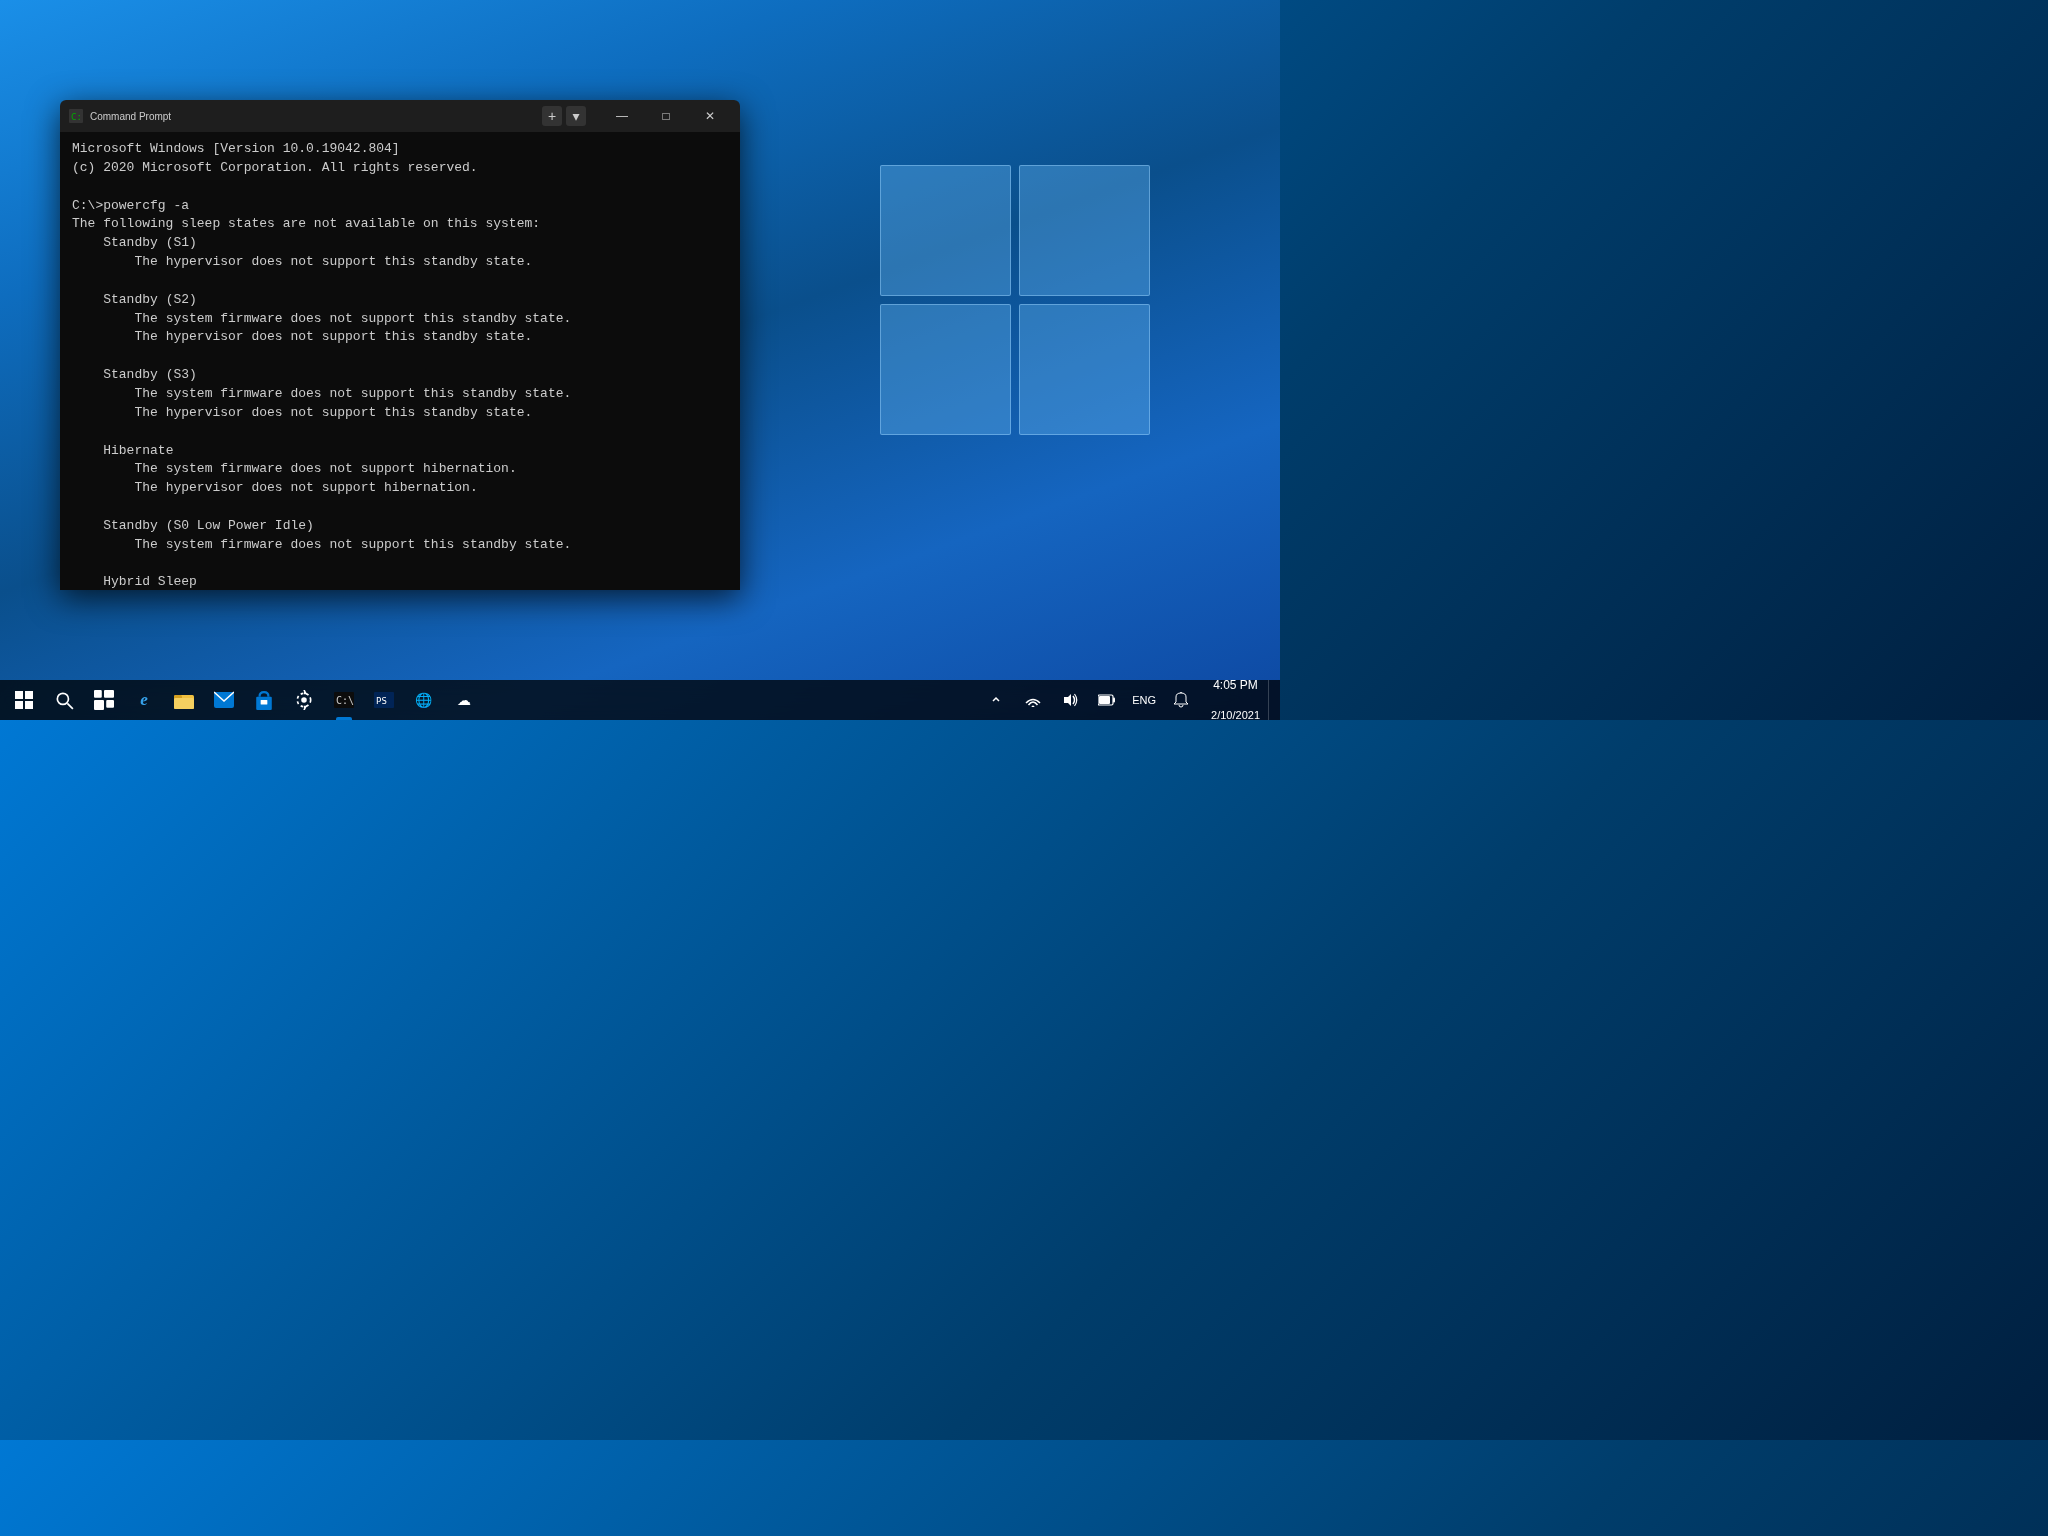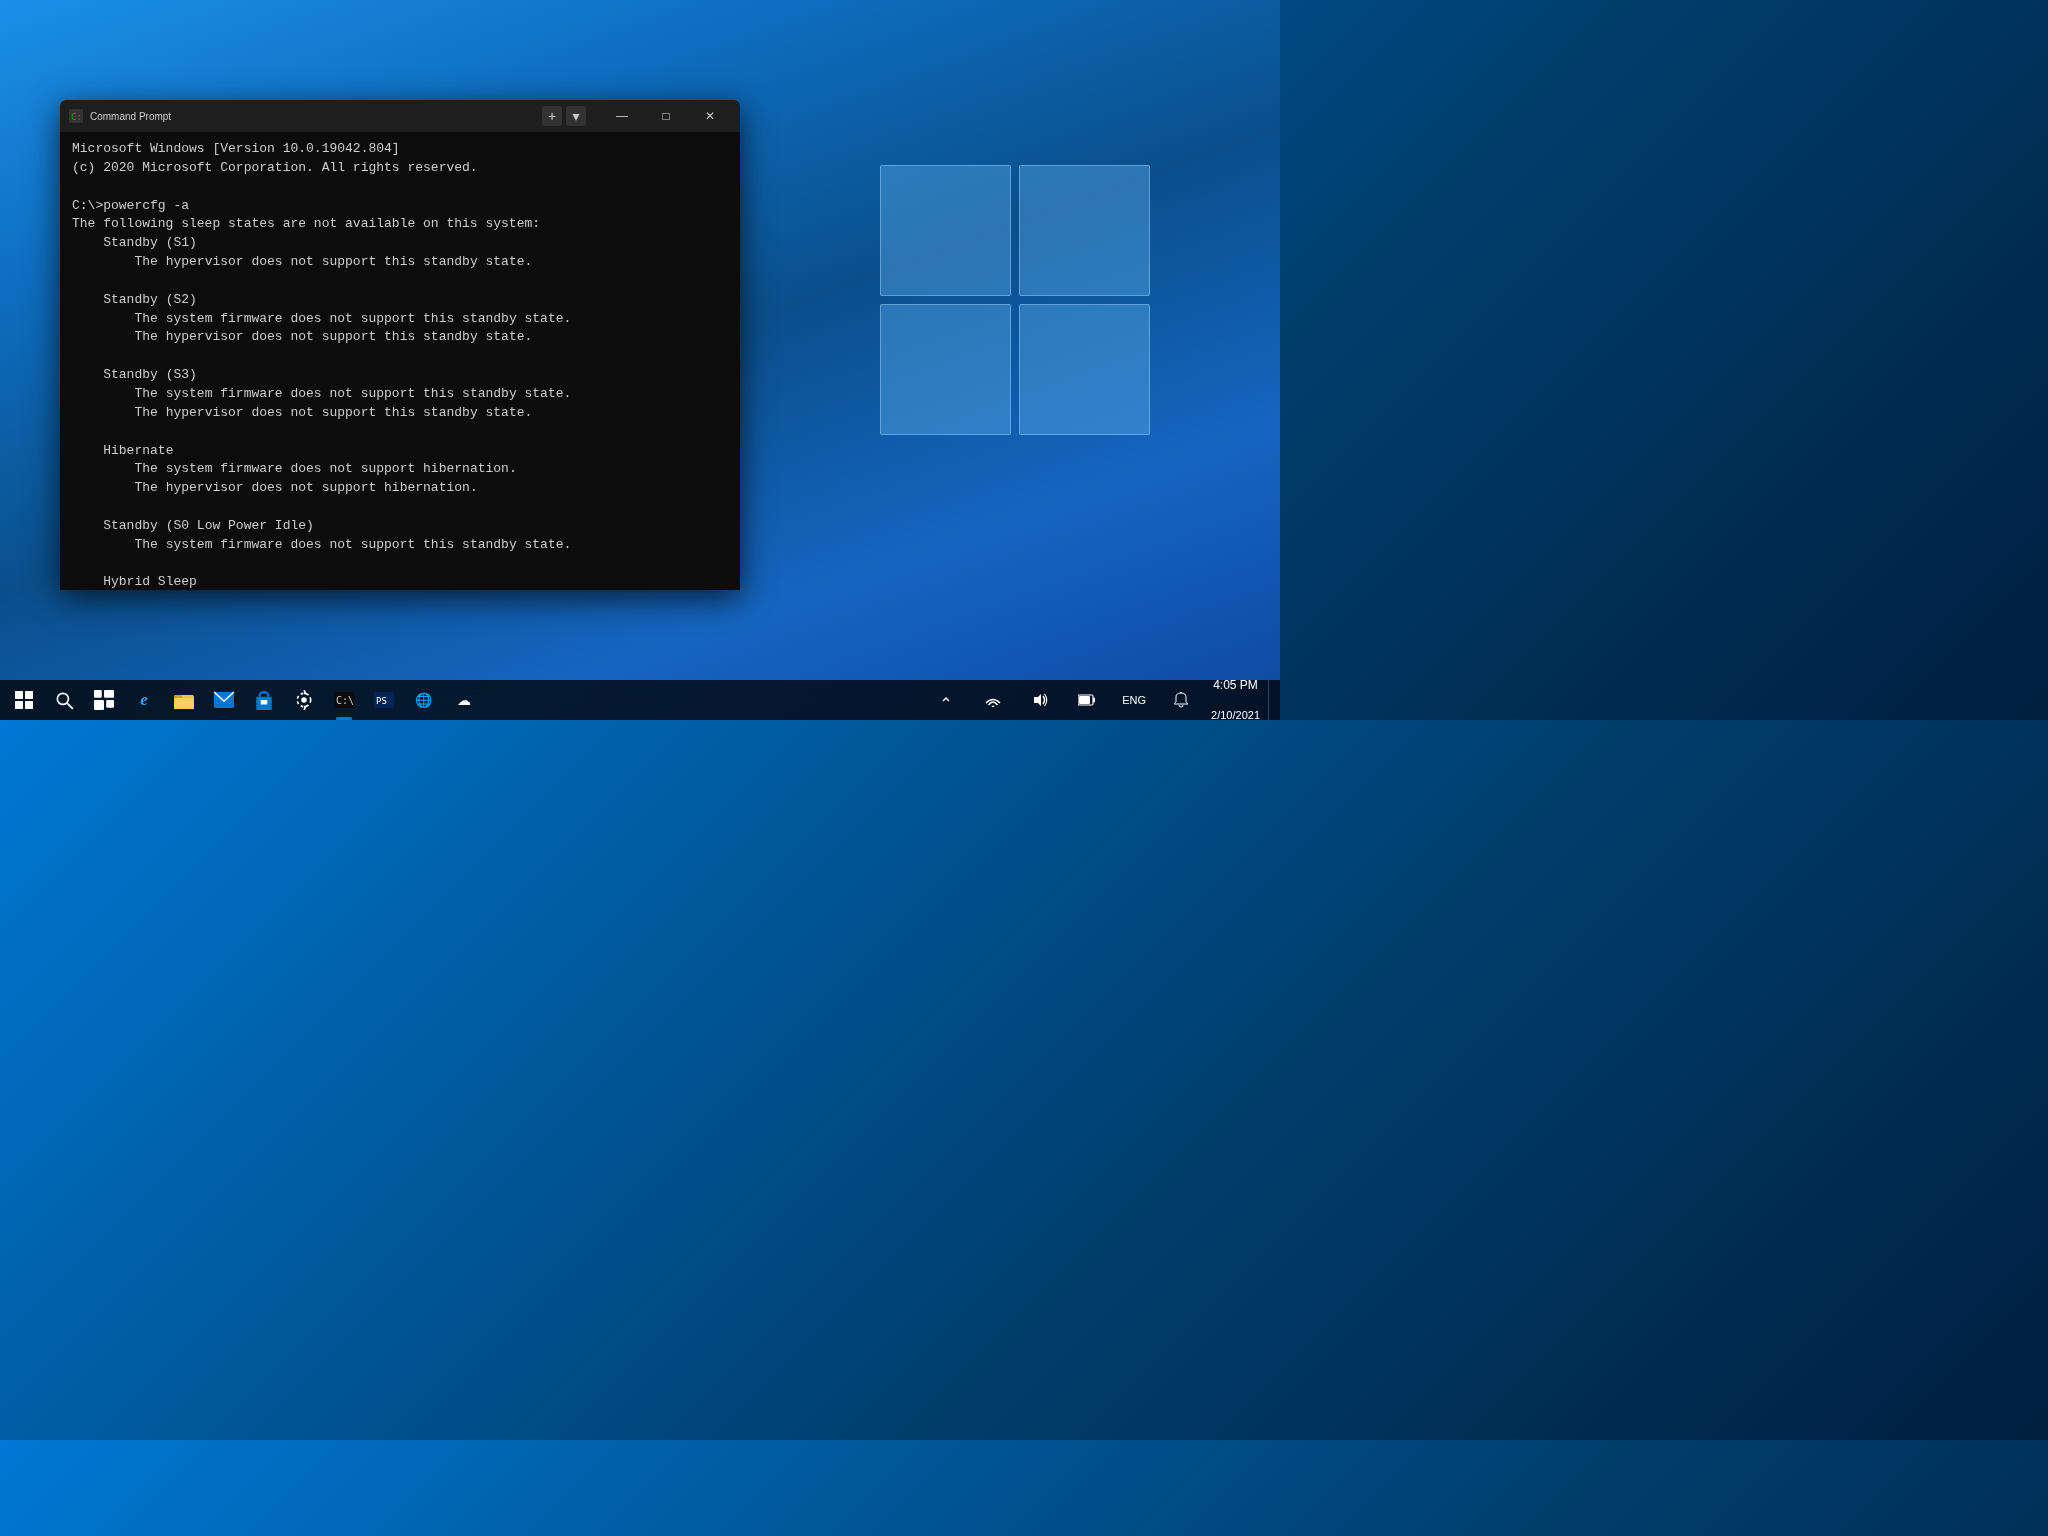--- a/index.html
+++ b/index.html
@@ -206,21 +206,21 @@
       transform: translateX(-50%);
       width: 16px;
       height: 3px;
       background: #0078d4;
       border-radius: 2px 2px 0 0;
     }
 
     .taskbar-system-tray {
       display: flex;
       align-items: center;
-      gap: 19px;
+      gap: 9px;
       padding: 0 8px;
     }
 
     .tray-icon {
       width: 28px;
       height: 32px;
       display: flex;
       align-items: center;
       justify-content: center;
       cursor: pointer;

